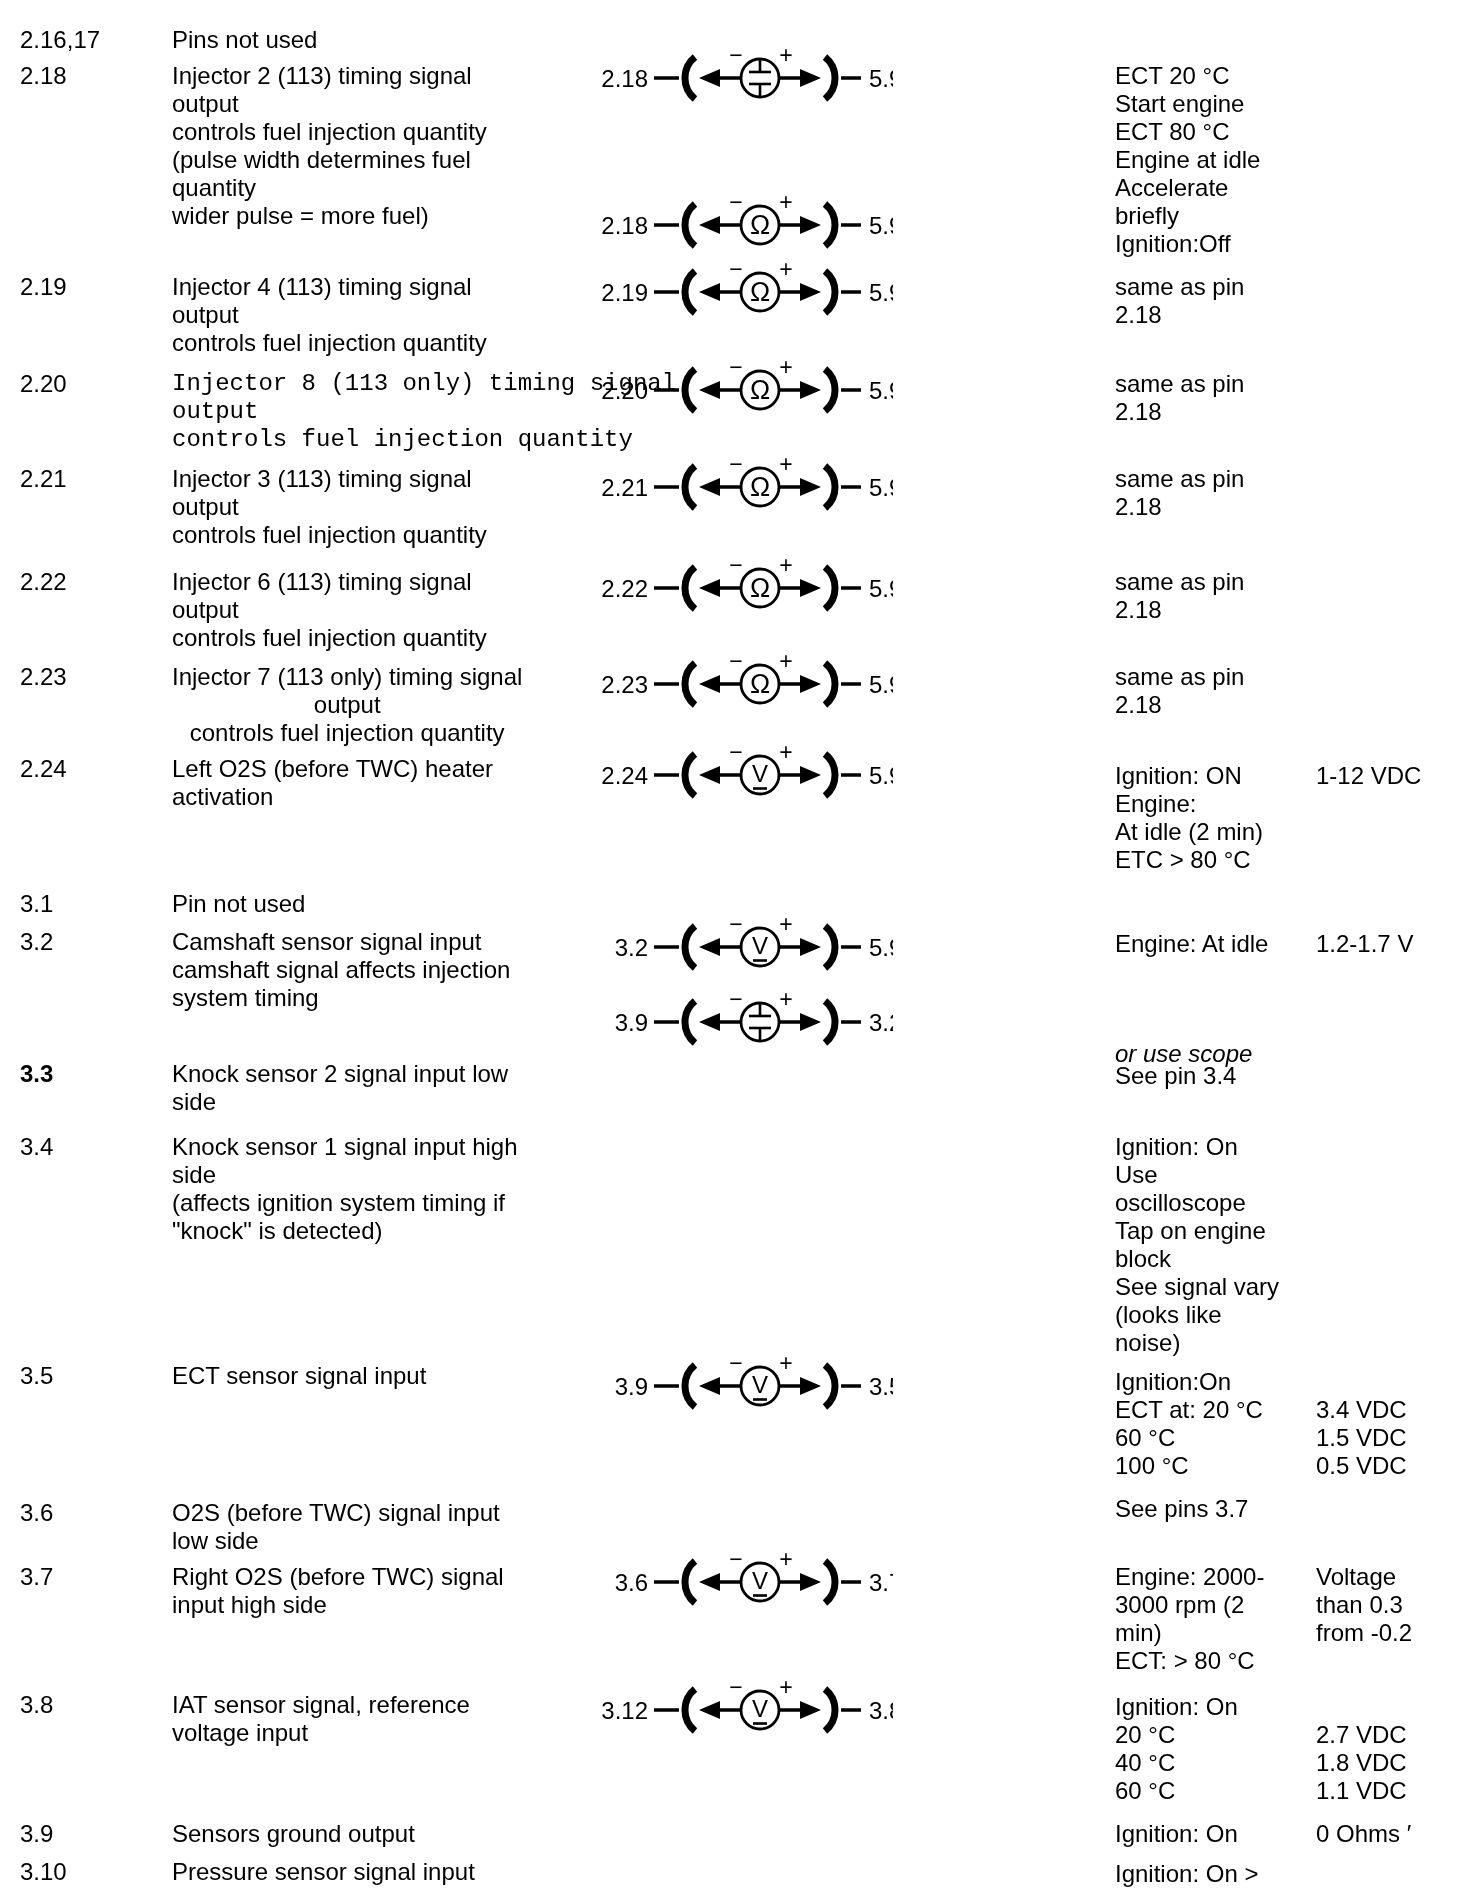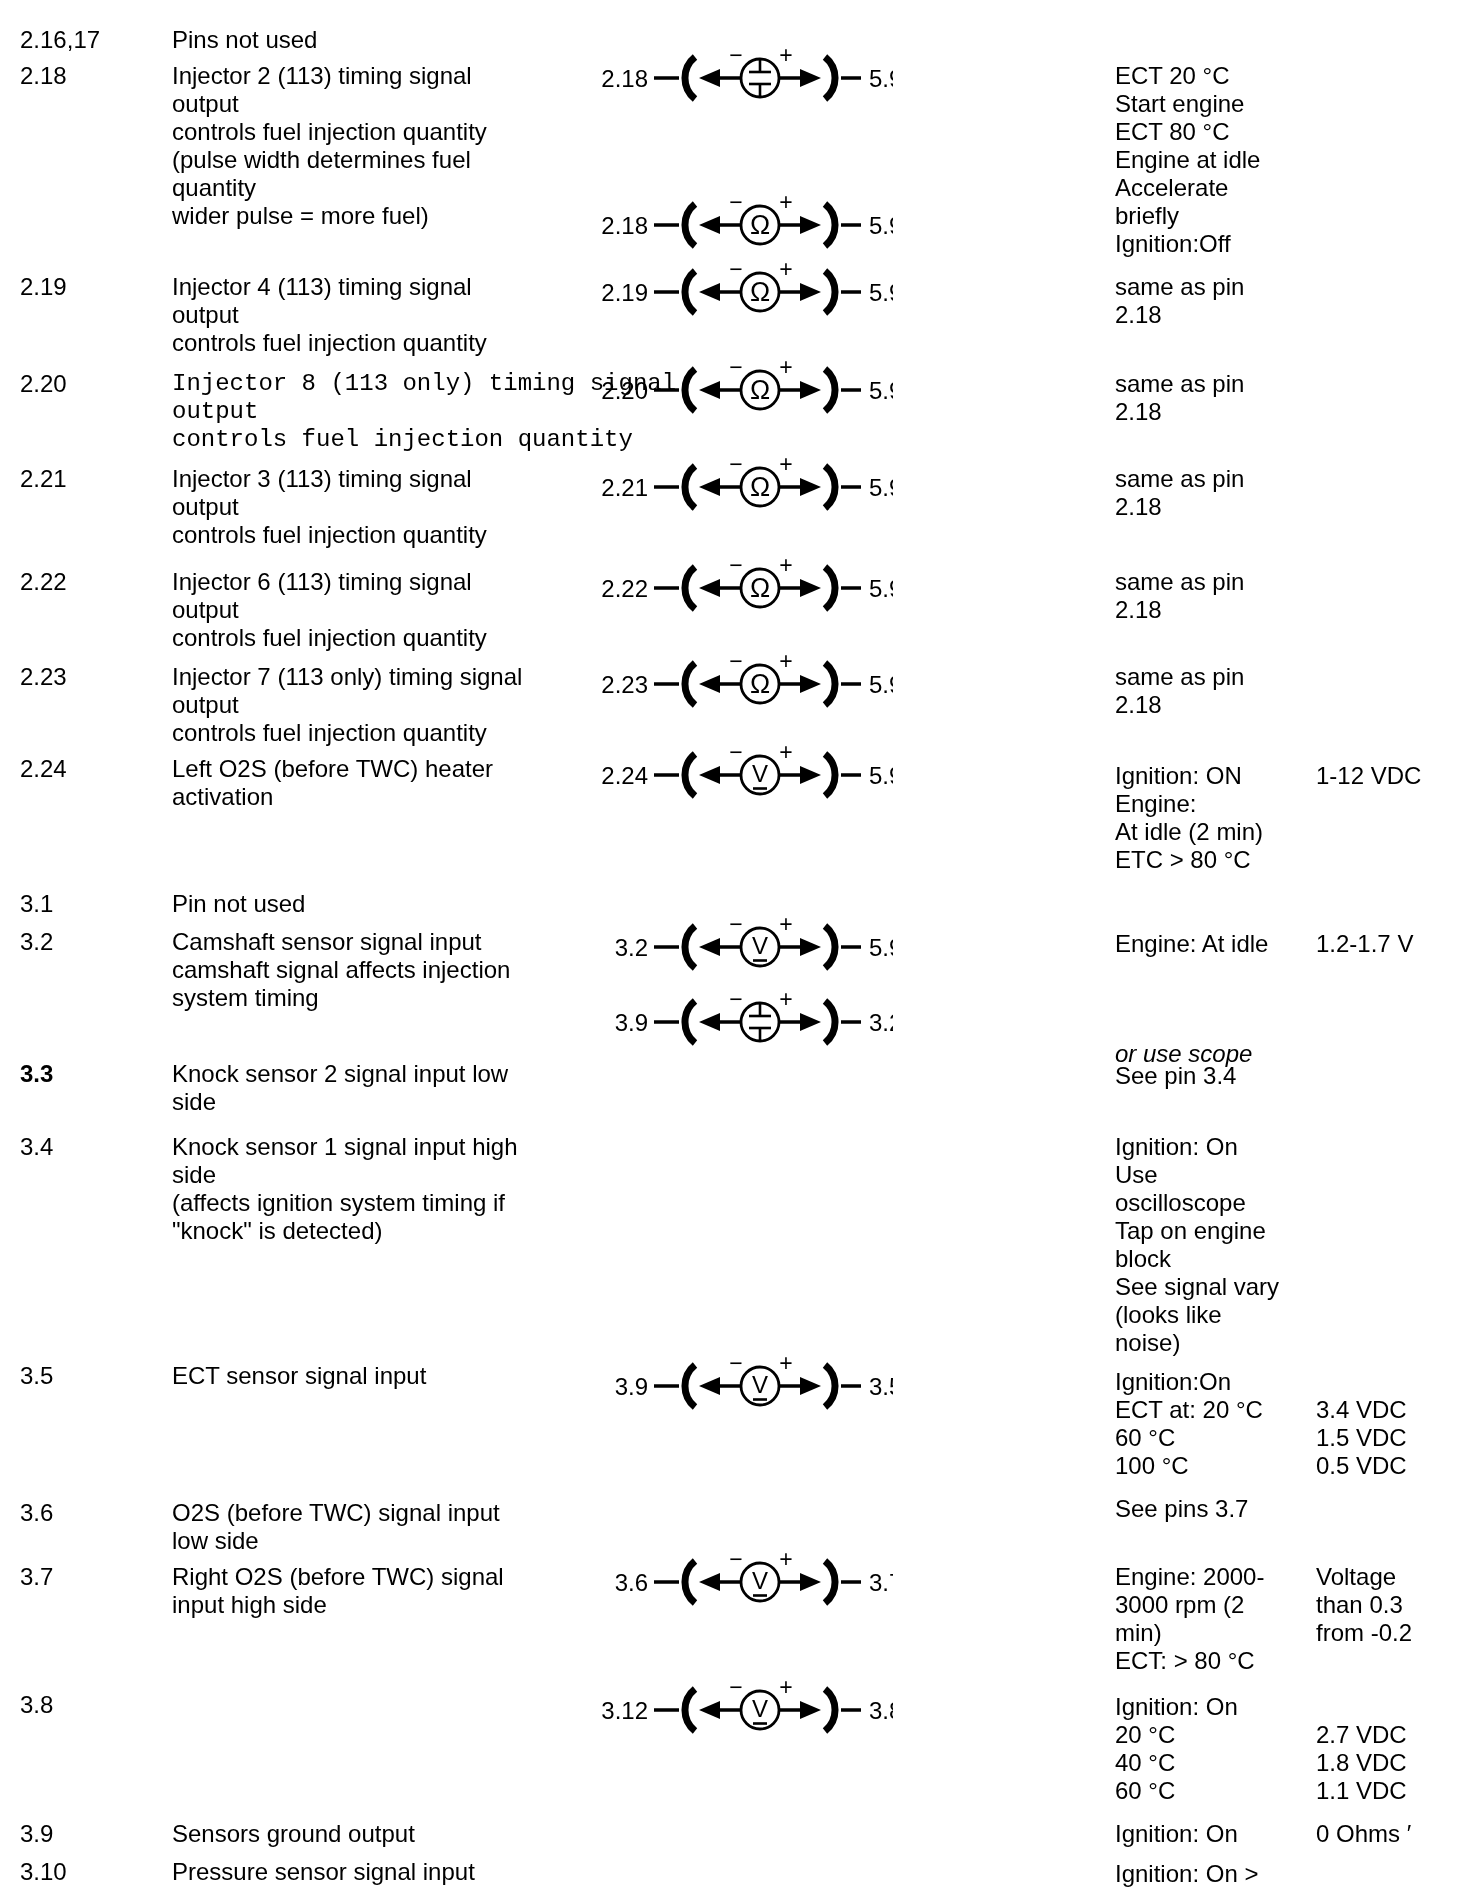--- a/index.html
+++ b/index.html
@@ -167,21 +167,21 @@
       <text x="233" y="17" class="pol">+</text>
       <line x1="226" y1="32" x2="248" y2="32" class="wire"></line>
       <polygon points="268,32 247,23 247,41" class="arrow"></polygon>
       <path d="M272,11 A27,27 0 0 1 272,53" class="paren"></path>
       <line x1="288" y1="32" x2="308" y2="32" class="wire"></line>
       <text x="316" y="41" text-anchor="start" class="clabel">5.9</text>
     </svg>
     <div class="cell" style="left: 1115px; top: 568px;">same as pin
 2.18</div>
     <div class="cell" style="left: 20px; top: 663px;">2.23</div>
-    <div class="cell" style="left: 172px; top: 663px;">Injector 7 (113 only) timing signal
+    <div class="cell" style="left: 172px; top: 663px; text-align: center;">Injector 7 (113 only) timing signal
 output
 controls fuel injection quantity</div>
     <svg class="circuit" viewBox="0 0 340 64" width="340" height="64" style="left: 553px; top: 652px;">
       <text x="95" y="41" text-anchor="end" class="clabel">2.23</text>
       <line x1="101" y1="32" x2="126" y2="32" class="wire"></line>
       <path d="M142,11 A27,27 0 0 0 142,53" class="paren"></path>
       <polygon points="146,32 167,23 167,41" class="arrow"></polygon>
       <line x1="166" y1="32" x2="189" y2="32" class="wire"></line>
       <circle cx="207" cy="32" r="19" class="meter"></circle>
       <text x="207" y="41" class="omega">Ω</text>
@@ -333,20 +333,22 @@
       <text x="316" y="41" text-anchor="start" class="clabel">3.7</text>
     </svg>
     <div class="cell" style="left: 1115px; top: 1563px;">Engine: 2000-
 3000 rpm (2
 min)
 ECT: &gt; 80 °C</div>
     <div class="cell" style="left: 1316px; top: 1563px;">Voltage
 than 0.3
 from -0.2</div>
     <div class="cell" style="left: 20px; top: 1691px;">3.8</div>
+    <div class="cell" style="left: 172px; top: 1691px;">IAT sensor signal, reference
+voltage input</div>
     <svg class="circuit" viewBox="0 0 340 64" width="340" height="64" style="left: 553px; top: 1678px;">
       <text x="95" y="41" text-anchor="end" class="clabel">3.12</text>
       <line x1="101" y1="32" x2="126" y2="32" class="wire"></line>
       <path d="M142,11 A27,27 0 0 0 142,53" class="paren"></path>
       <polygon points="146,32 167,23 167,41" class="arrow"></polygon>
       <line x1="166" y1="32" x2="189" y2="32" class="wire"></line>
       <circle cx="207" cy="32" r="19" class="meter"></circle>
       <text x="207" y="39" class="vsym">V</text>
       <line x1="200" y1="45.5" x2="214" y2="45.5" class="sym"></line>
       <text x="183" y="17" class="pol">−</text>

